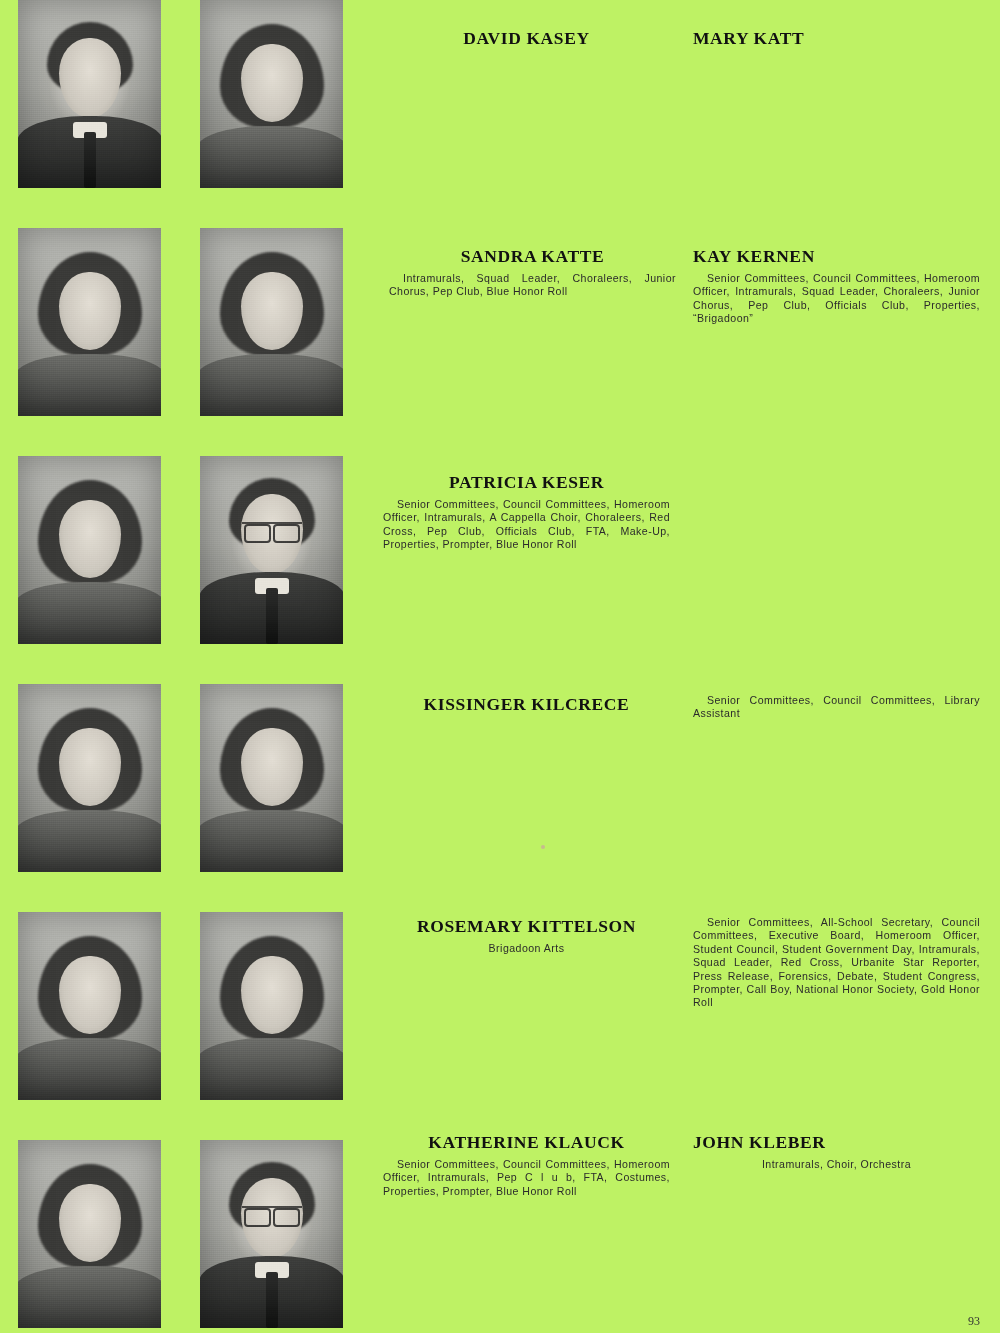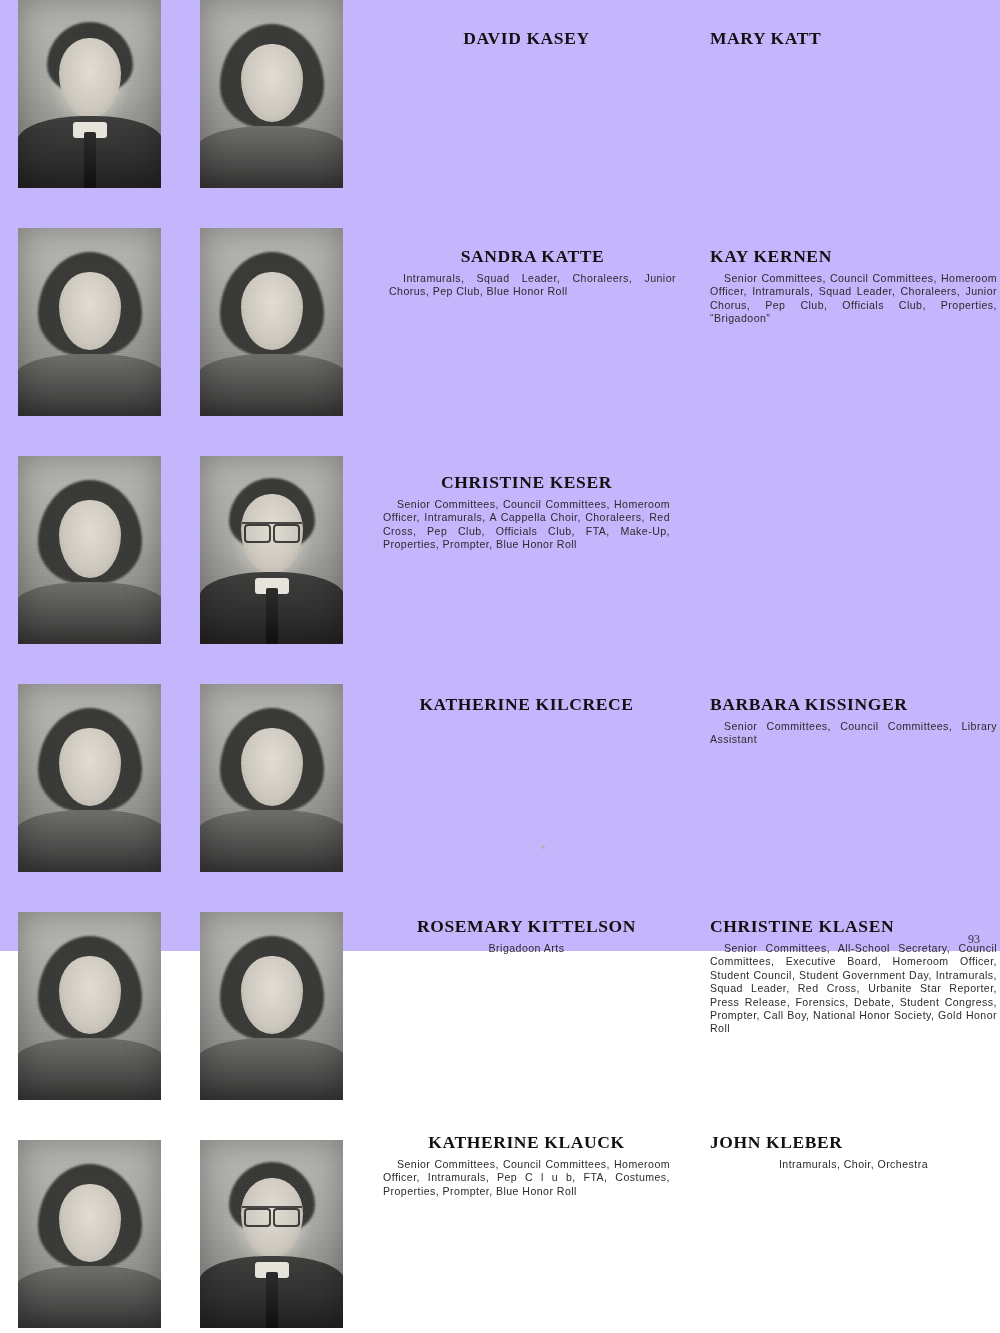--- a/index.html
+++ b/index.html
@@ -11,22 +11,22 @@
     width: 1000px;
     height: 1333px;
     position: relative;
     font-family: "Liberation Sans", sans-serif;
     color: #1b1b1b;
     overflow: hidden;
   }
   .page {
     position: relative;
     width: 1000px;
-    height: 951px;
-    background: #c4b5fd;
+    height: 1333px;
+    background: #bef264;
   }
   .rows {
     position: absolute;
     left: 0;
     top: 0;
     width: 1000px;
   }
   .row {
     position: relative;
     width: 1000px;
@@ -101,21 +101,21 @@
   .photo .vignette {
     position: absolute;
     inset: 0;
     box-shadow: inset 0 0 34px rgba(0,0,0,0.35);
   }
   .entry {
     position: absolute;
     width: 287px;
   }
   .entry.e1 { left: 383px; }
-  .entry.e2 { left: 693px; margin-left: 17px; }
+  .entry.e2 { left: 693px; }
   .entry .name {
     font-family: "Liberation Serif", serif;
     font-weight: bold;
     font-size: 17.5px;
     letter-spacing: 0.6px;
     color: #111;
     margin: 0 0 5px 0;
     white-space: nowrap;
   }
   .entry .name.centered { text-align: center; }
@@ -222,21 +222,21 @@
           <div class="collar" style="top: 122px;"></div>
           <div class="tie" style="top: 132px; height: 56px;"></div>
           <div style="position: absolute; left: 50%; transform: translateX(-50%); top: 66px; width: 60px; height: 16px; border-top: 2px solid rgba(25, 25, 25, 0.75);">
             <div style="position: absolute; left: 2px; top: 0px; width: 23px; height: 15px; border: 2px solid rgba(25, 25, 25, 0.8); border-radius: 4px;"></div>
             <div style="position: absolute; right: 2px; top: 0px; width: 23px; height: 15px; border: 2px solid rgba(25, 25, 25, 0.8); border-radius: 4px;"></div>
           </div>
           <div class="grain"></div>
           <div class="vignette"></div>
         </div>
         <div class="entry e1" style="top: 16px;">
-          <div class="name centered">CHRISTINE KESER</div>
+          <div class="name centered">PATRICIA KESER</div>
           <div class="acts">Senior Committees, Council Committees, Homeroom Officer, Intramurals, A Cappella Choir, Choraleers, Red Cross, Pep Club, Officials Club, FTA, Make-Up, Properties, Prompter, Blue Honor Roll</div>
         </div>
       </div>
       <div class="row" style="position: absolute; top: 684px; height: 222px;">
         <div class="photo p1">
           <div class="bg"></div>
           <div class="hair" style="width: 104px; height: 104px; top: 24px;"></div>
           <div class="face" style="width: 62px; height: 78px; top: 44px;"></div>
           <div class="torso" style="width: 150px; height: 62px; background: linear-gradient(rgb(109, 110, 106) 0%, rgb(58, 59, 57) 100%);"></div>
           <div class="grain"></div>
@@ -244,24 +244,23 @@
         </div>
         <div class="photo p2">
           <div class="bg"></div>
           <div class="hair" style="width: 104px; height: 104px; top: 24px;"></div>
           <div class="face" style="width: 62px; height: 78px; top: 44px;"></div>
           <div class="torso" style="width: 150px; height: 62px; background: linear-gradient(rgb(109, 110, 106) 0%, rgb(58, 59, 57) 100%);"></div>
           <div class="grain"></div>
           <div class="vignette"></div>
         </div>
         <div class="entry e1" style="top: 10px;">
-          <div class="name centered">KATHERINE KILCRECE</div>
+          <div class="name centered">KISSINGER KILCRECE</div>
         </div>
         <div class="entry e2" style="top: 10px;">
-          <div class="name">BARBARA KISSINGER</div>
           <div class="acts">Senior Committees, Council Committees, Library Assistant</div>
         </div>
       </div>
       <div class="row" style="position: absolute; top: 912px; height: 222px;">
         <div class="photo p1">
           <div class="bg"></div>
           <div class="hair" style="width: 104px; height: 104px; top: 24px;"></div>
           <div class="face" style="width: 62px; height: 78px; top: 44px;"></div>
           <div class="torso" style="width: 150px; height: 62px; background: linear-gradient(rgb(109, 110, 106) 0%, rgb(58, 59, 57) 100%);"></div>
           <div class="grain"></div>
@@ -273,21 +272,20 @@
           <div class="face" style="width: 62px; height: 78px; top: 44px;"></div>
           <div class="torso" style="width: 150px; height: 62px; background: linear-gradient(rgb(109, 110, 106) 0%, rgb(58, 59, 57) 100%);"></div>
           <div class="grain"></div>
           <div class="vignette"></div>
         </div>
         <div class="entry e1" style="top: 4px;">
           <div class="name centered">ROSEMARY KITTELSON</div>
           <div class="acts center">Brigadoon Arts</div>
         </div>
         <div class="entry e2" style="top: 4px;">
-          <div class="name">CHRISTINE KLASEN</div>
           <div class="acts">Senior Committees, All-School Secretary, Council Committees, Executive Board, Homeroom Officer, Student Council, Student Government Day, Intramurals, Squad Leader, Red Cross, Urbanite Star Reporter, Press Release, Forensics, Debate, Student Congress, Prompter, Call Boy, National Honor Society, Gold Honor Roll</div>
         </div>
       </div>
       <div class="row" style="position: absolute; top: 1140px; height: 200px;">
         <div class="photo p1">
           <div class="bg"></div>
           <div class="hair" style="width: 104px; height: 104px; top: 24px;"></div>
           <div class="face" style="width: 62px; height: 78px; top: 44px;"></div>
           <div class="torso" style="width: 150px; height: 62px; background: linear-gradient(rgb(109, 110, 106) 0%, rgb(58, 59, 57) 100%);"></div>
           <div class="grain"></div>

